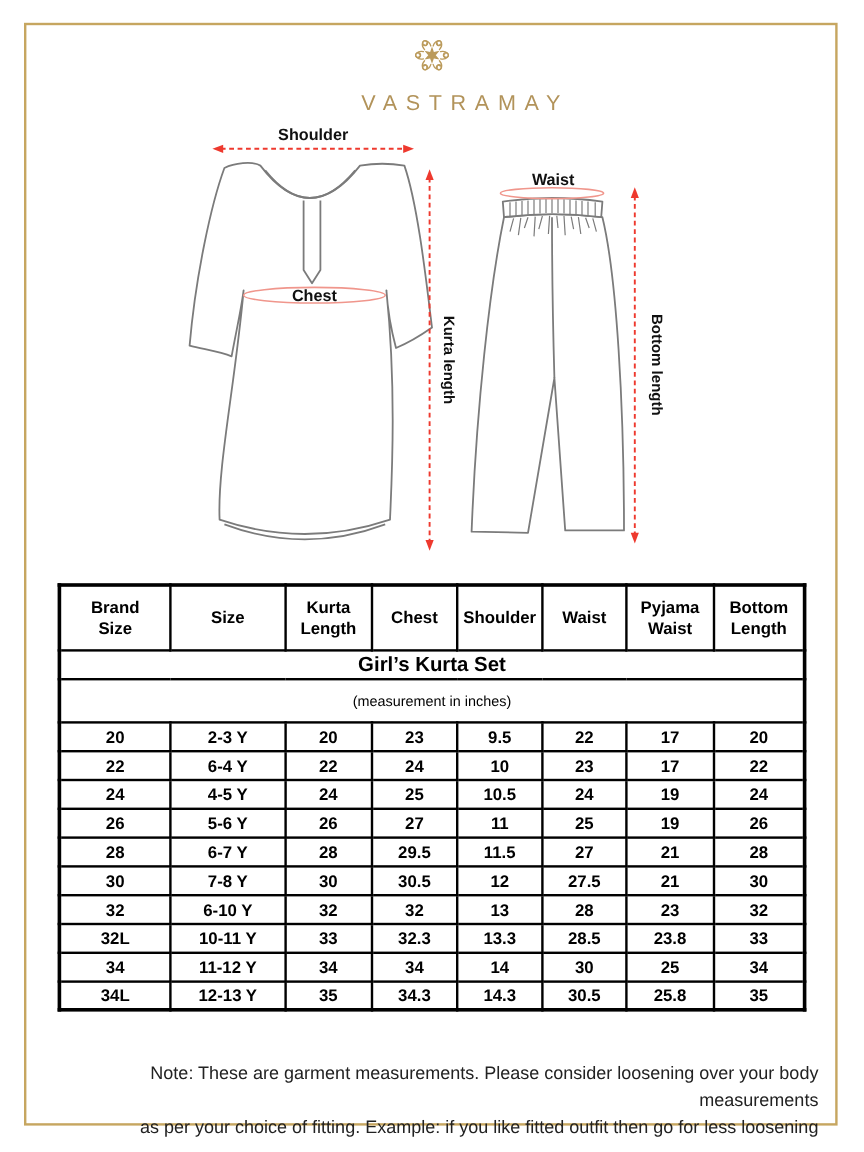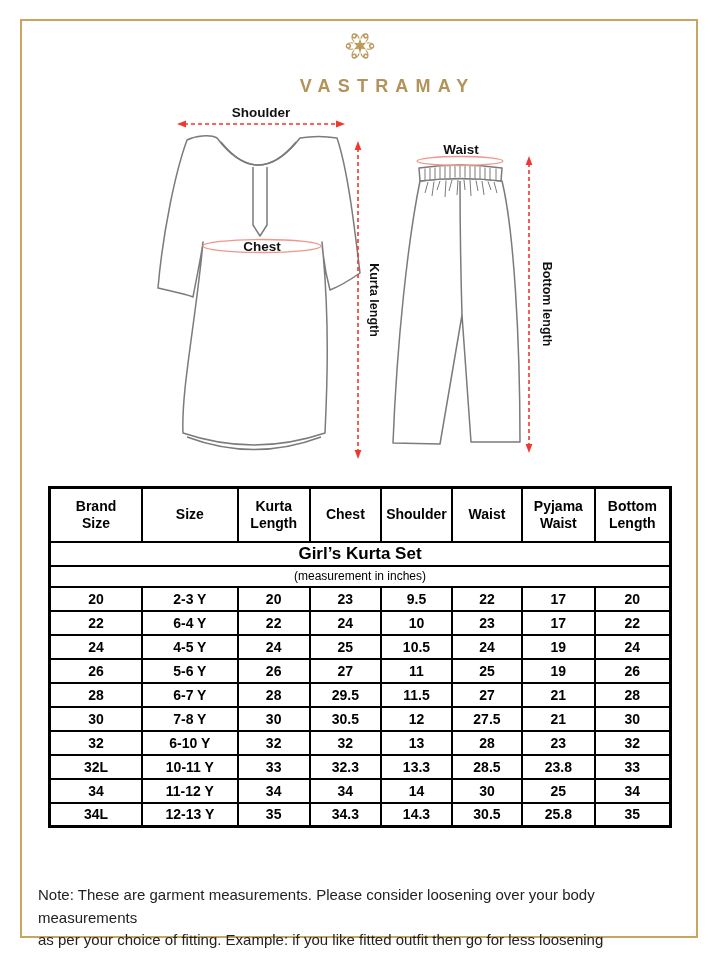--- a/index.html
+++ b/index.html
@@ -2,34 +2,34 @@
 <html><head>
 <meta charset="utf-8">
 <style>
   html,body{margin:0;padding:0;background:#fff;}
   .page{position:relative;width:720px;height:960px;background:#ffffff;overflow:hidden;
         font-family:"Liberation Sans",sans-serif;}
   .frame{position:absolute;left:20px;top:19px;width:678px;height:919px;
          border:2px solid #c6a660;box-sizing:border-box;pointer-events:none;}
   .header{position:absolute;top:21px;left:0;right:0;text-align:center;}
   .logo-svg{display:block;margin:0 auto;}
-  .brand-name{margin-top:5px;font-size:18px;font-weight:700;color:#b2935a;
+  .brand-name{margin-top:5px;font-size:18px;font-weight:400;color:#b2935a;
               letter-spacing:0.40em;text-indent:0.40em;padding-left:48px;}
   .diagram{position:absolute;left:140px;top:100px;}
   .diagram text{font-family:"Liberation Sans",sans-serif;font-weight:bold;fill:#111;}
   .size-table{position:absolute;left:48px;top:486px;width:624px;}
   table{width:100%;border-collapse:collapse;table-layout:fixed;
         border:3px solid #000;background:#fff;}
   td,th{border:2px solid #000;text-align:center;vertical-align:middle;
         color:#000;padding:0 1px;box-sizing:border-box;}
   .title-cell{height:24px;font-size:17px;font-weight:bold;}
-  .subtitle-cell{height:21px;font-size:12px;font-weight:400;}
+  .subtitle-cell{height:36px;font-size:12px;font-weight:400;}
   thead th{height:54px;font-size:14px;font-weight:bold;line-height:1.2;white-space:pre-line;}
   tbody td{height:24px;font-size:14px;font-weight:bold;line-height:1;}
-  .note{position:absolute;left:38px;right:38px;top:884px;
+  .note{position:absolute;left:38px;right:38px;top:884px;text-align:right;
         font-size:15px;color:#222;line-height:1.5;}
 </style>
 </head>
 <body>
 
 <div class="page">
   <div class="frame"></div>
 
   <div class="header">
     <svg class="logo-svg" width="50" height="50" viewBox="0 0 100 104">

